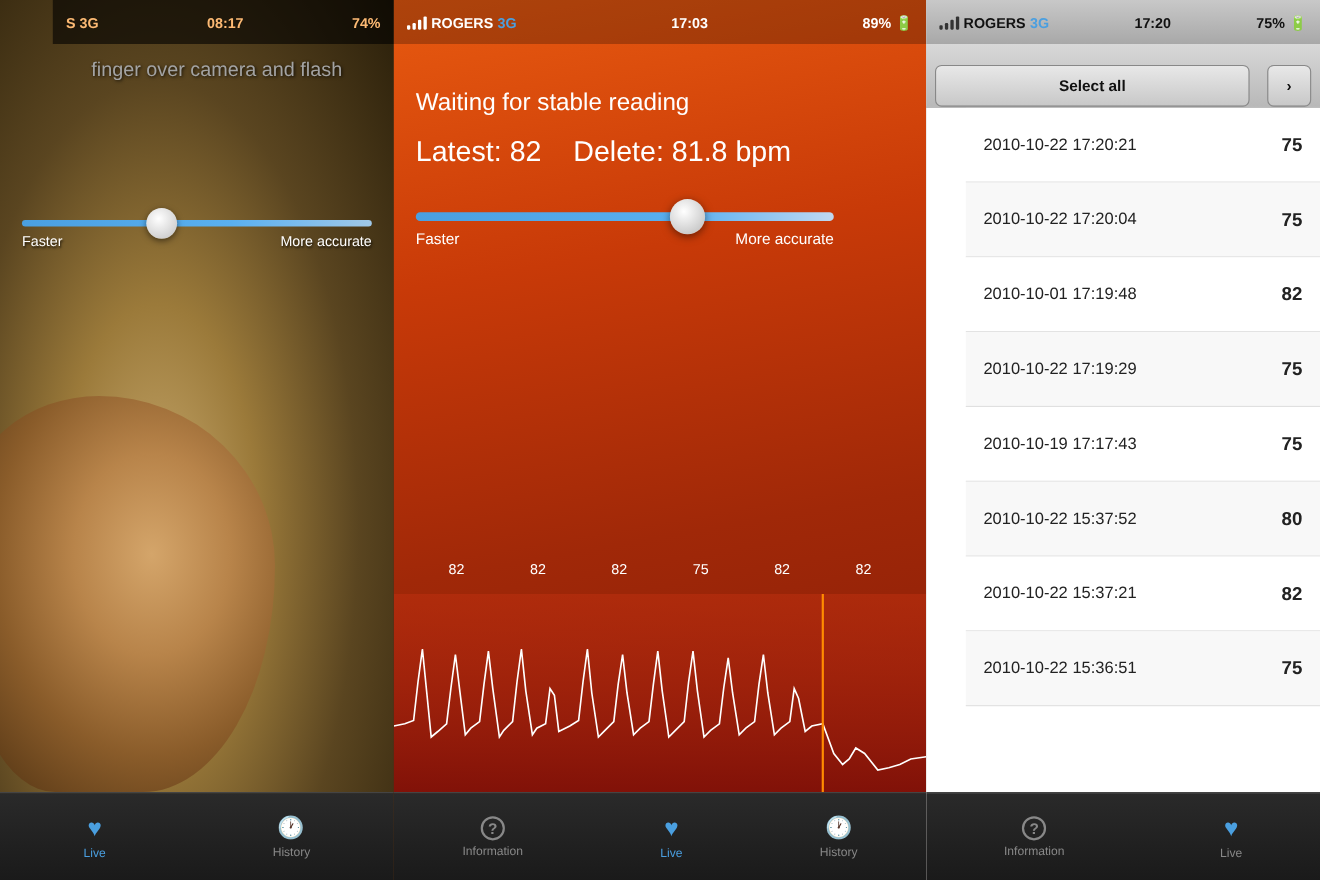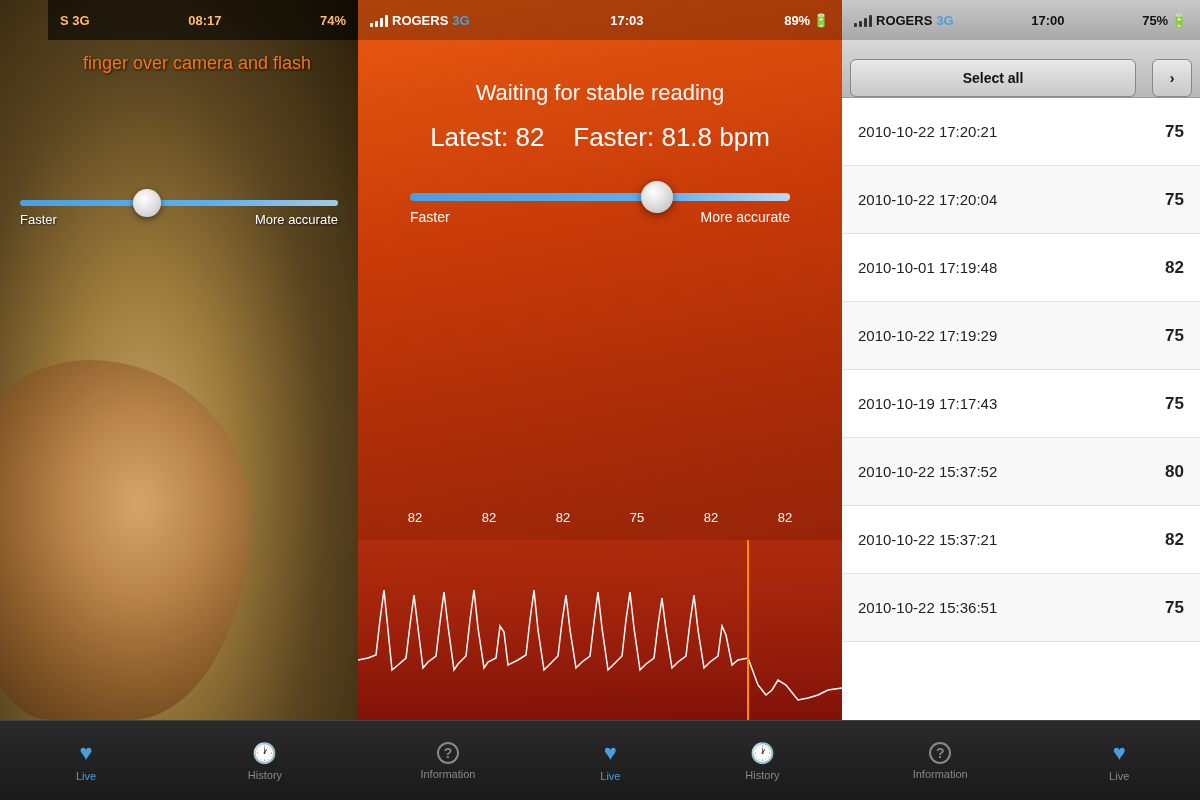--- a/index.html
+++ b/index.html
@@ -62,21 +62,21 @@
       font-size: 13px;
       font-weight: 600;
       margin-left: 48px;
     }
 
     .camera-instruction {
       position: absolute;
       top: 45px;
       left: 0; right: 0;
       text-align: center;
-      color: #f97316;
+      color: #a3a3a3;
       font-size: 18px;
       font-weight: 400;
       z-index: 10;
       padding: 8px 16px;
       text-shadow: 1px 1px 3px rgba(0,0,0,0.8);
       margin-left: 36px;
     }
 
     .slider-area {
       position: absolute;
@@ -164,21 +164,21 @@
       color: white;
       font-size: 13px;
       font-weight: 600;
       flex-shrink: 0;
     }
 
     .reading-content {
       flex: 1;
       display: flex;
       flex-direction: column;
-      align-items: center;
+      align-items: flex-start;
       padding: 40px 20px 20px;
     }
 
     .waiting-text {
       color: white;
       font-size: 22px;
       font-weight: 300;
       text-align: center;
       margin-bottom: 16px;
     }
@@ -310,20 +310,21 @@
       cursor: pointer;
       display: flex;
       align-items: center;
       justify-content: center;
     }
 
     .history-list {
       flex: 1;
       overflow-y: auto;
       background: white;
+      padding-left: 36px;
     }
 
     .history-row {
       display: flex;
       align-items: center;
       justify-content: space-between;
       padding: 0 16px;
       height: 68px;
       border-bottom: 1px solid #e0e0e0;
       background: white;
@@ -457,21 +458,21 @@
     <span>17:03</span>
     <span><span>89%</span> 🔋</span>
   </div>
 
   <div class="reading-content">
     <div class="waiting-text">Waiting for stable reading</div>
     <div class="reading-values">
       <span>Latest:</span>
       <span> 82</span>
       &nbsp;&nbsp;
-      <span>Faster:</span>
+      <span>Delete:</span>
       <span> 81.8 bpm</span>
     </div>
 
     <div class="reading-slider-area">
       <div class="reading-slider-track">
         <div class="reading-slider-thumb"></div>
       </div>
       <div class="reading-slider-labels">
         <span>Faster</span>
         <span>More accurate</span>
@@ -528,21 +529,21 @@
     <div style="display:flex;align-items:center;gap:4px;">
       <div class="signal-bars">
         <div class="signal-bar" style="height:4px;background:#333;"></div>
         <div class="signal-bar" style="height:6px;background:#333;"></div>
         <div class="signal-bar" style="height:9px;background:#333;"></div>
         <div class="signal-bar" style="height:12px;background:#333;"></div>
       </div>
       <span>ROGERS</span>
       <span style="color:#4a9fe0;font-weight:700;">3G</span>
     </div>
-    <span>17:00</span>
+    <span>17:20</span>
     <span>75% 🔋</span>
   </div>
 
   <div class="history-toolbar">
     <button class="toolbar-btn">Select all</button>
     <button class="toolbar-btn" style="max-width:40px;">›</button>
   </div>
 
   <div class="history-list">
   <div class="history-row">

